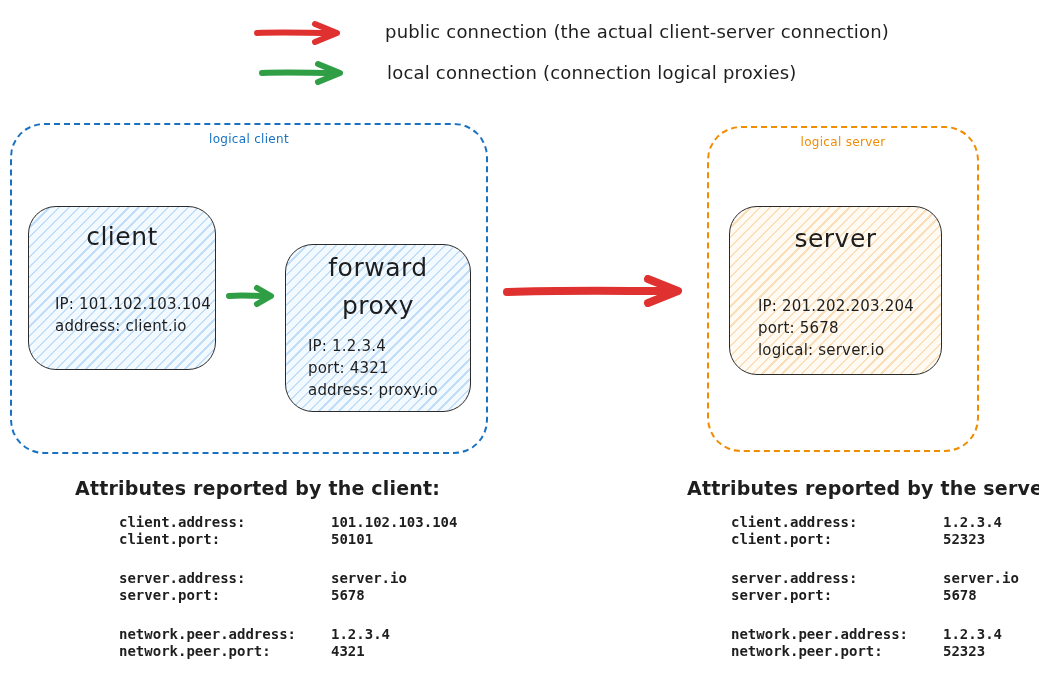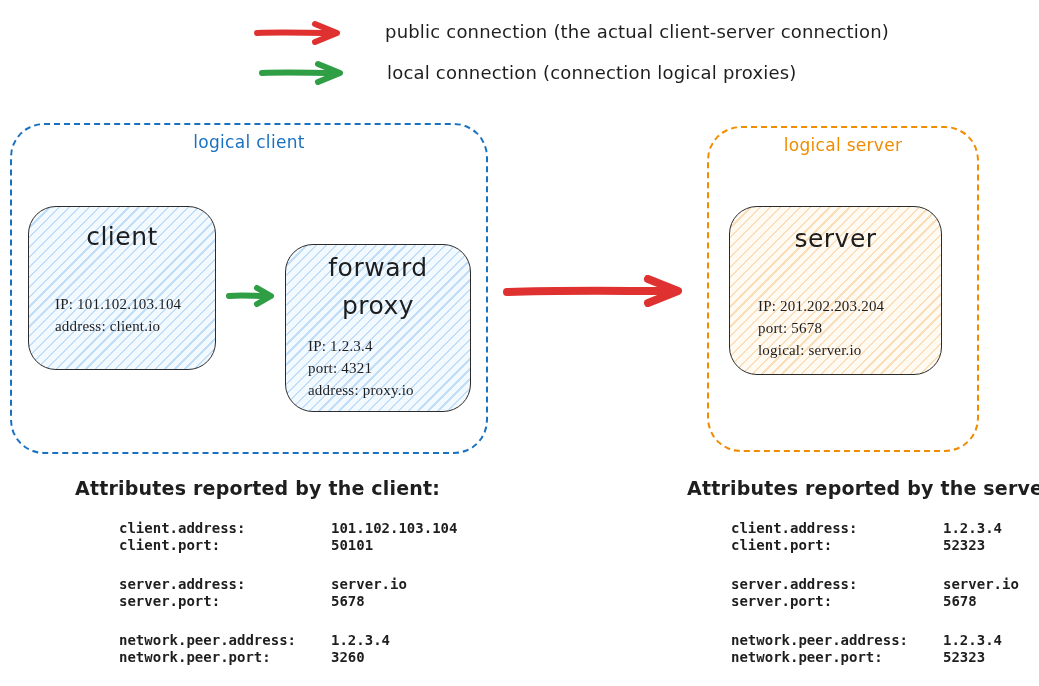--- a/index.html
+++ b/index.html
@@ -38,21 +38,21 @@
     border: 2.6px dashed var(--blue);
     border-radius: 34px;
   }
   .group-box.server { border-color: var(--orange); }
   .group-label {
     position: absolute;
     top: 7px;
     left: 0;
     width: 100%;
     text-align: center;
-    font-size: 17px;
+    font-size: 12px;
     letter-spacing: 0.3px;
     color: var(--blue);
   }
   .group-box.server .group-label { color: var(--orange); }
 
   
   .node {
     border: 1.8px solid #2b2b2b;
     border-radius: 28px;
   }
@@ -74,29 +74,29 @@
     letter-spacing: 0.5px;
     color: var(--ink);
   }
   .node-lines {
     position: absolute;
     font-size: 15px;
     letter-spacing: 0.2px;
     color: var(--ink);
     white-space: nowrap;
   }
-  .node-lines div { line-height: 22px; font-family: Liberation Serif, serif; }
+  .node-lines div { line-height: 22px; }
 
   
   .attr-block { position: absolute; }
   .attr-title {
     font-size: 19px;
     font-weight: bold;
     letter-spacing: 0.2px;
-    margin-bottom: 21px;
+    margin-bottom: 15px;
     white-space: nowrap;
   }
   .attr-group { margin-bottom: 22px; }
   .attr-row {
     display: flex;
     font-family: "DejaVu Sans Mono", monospace;
     font-size: 14px;
     font-weight: 600;
     line-height: 17px;
     white-space: nowrap;
@@ -187,21 +187,21 @@
         <span class="attr-val">5678</span>
       </div>
     </div>
     <div class="attr-group">
       <div class="attr-row">
         <span class="attr-key">network.peer.address:</span>
         <span class="attr-val">1.2.3.4</span>
       </div>
       <div class="attr-row">
         <span class="attr-key">network.peer.port:</span>
-        <span class="attr-val">3260</span>
+        <span class="attr-val">4321</span>
       </div>
     </div>
   </div>
 
   <div class="attr-block" style="left:687px; top:477px;">
     <div class="attr-title">Attributes reported by the server:</div>
     <div class="attr-group">
       <div class="attr-row">
         <span class="attr-key">client.address:</span>
         <span class="attr-val">1.2.3.4</span>

